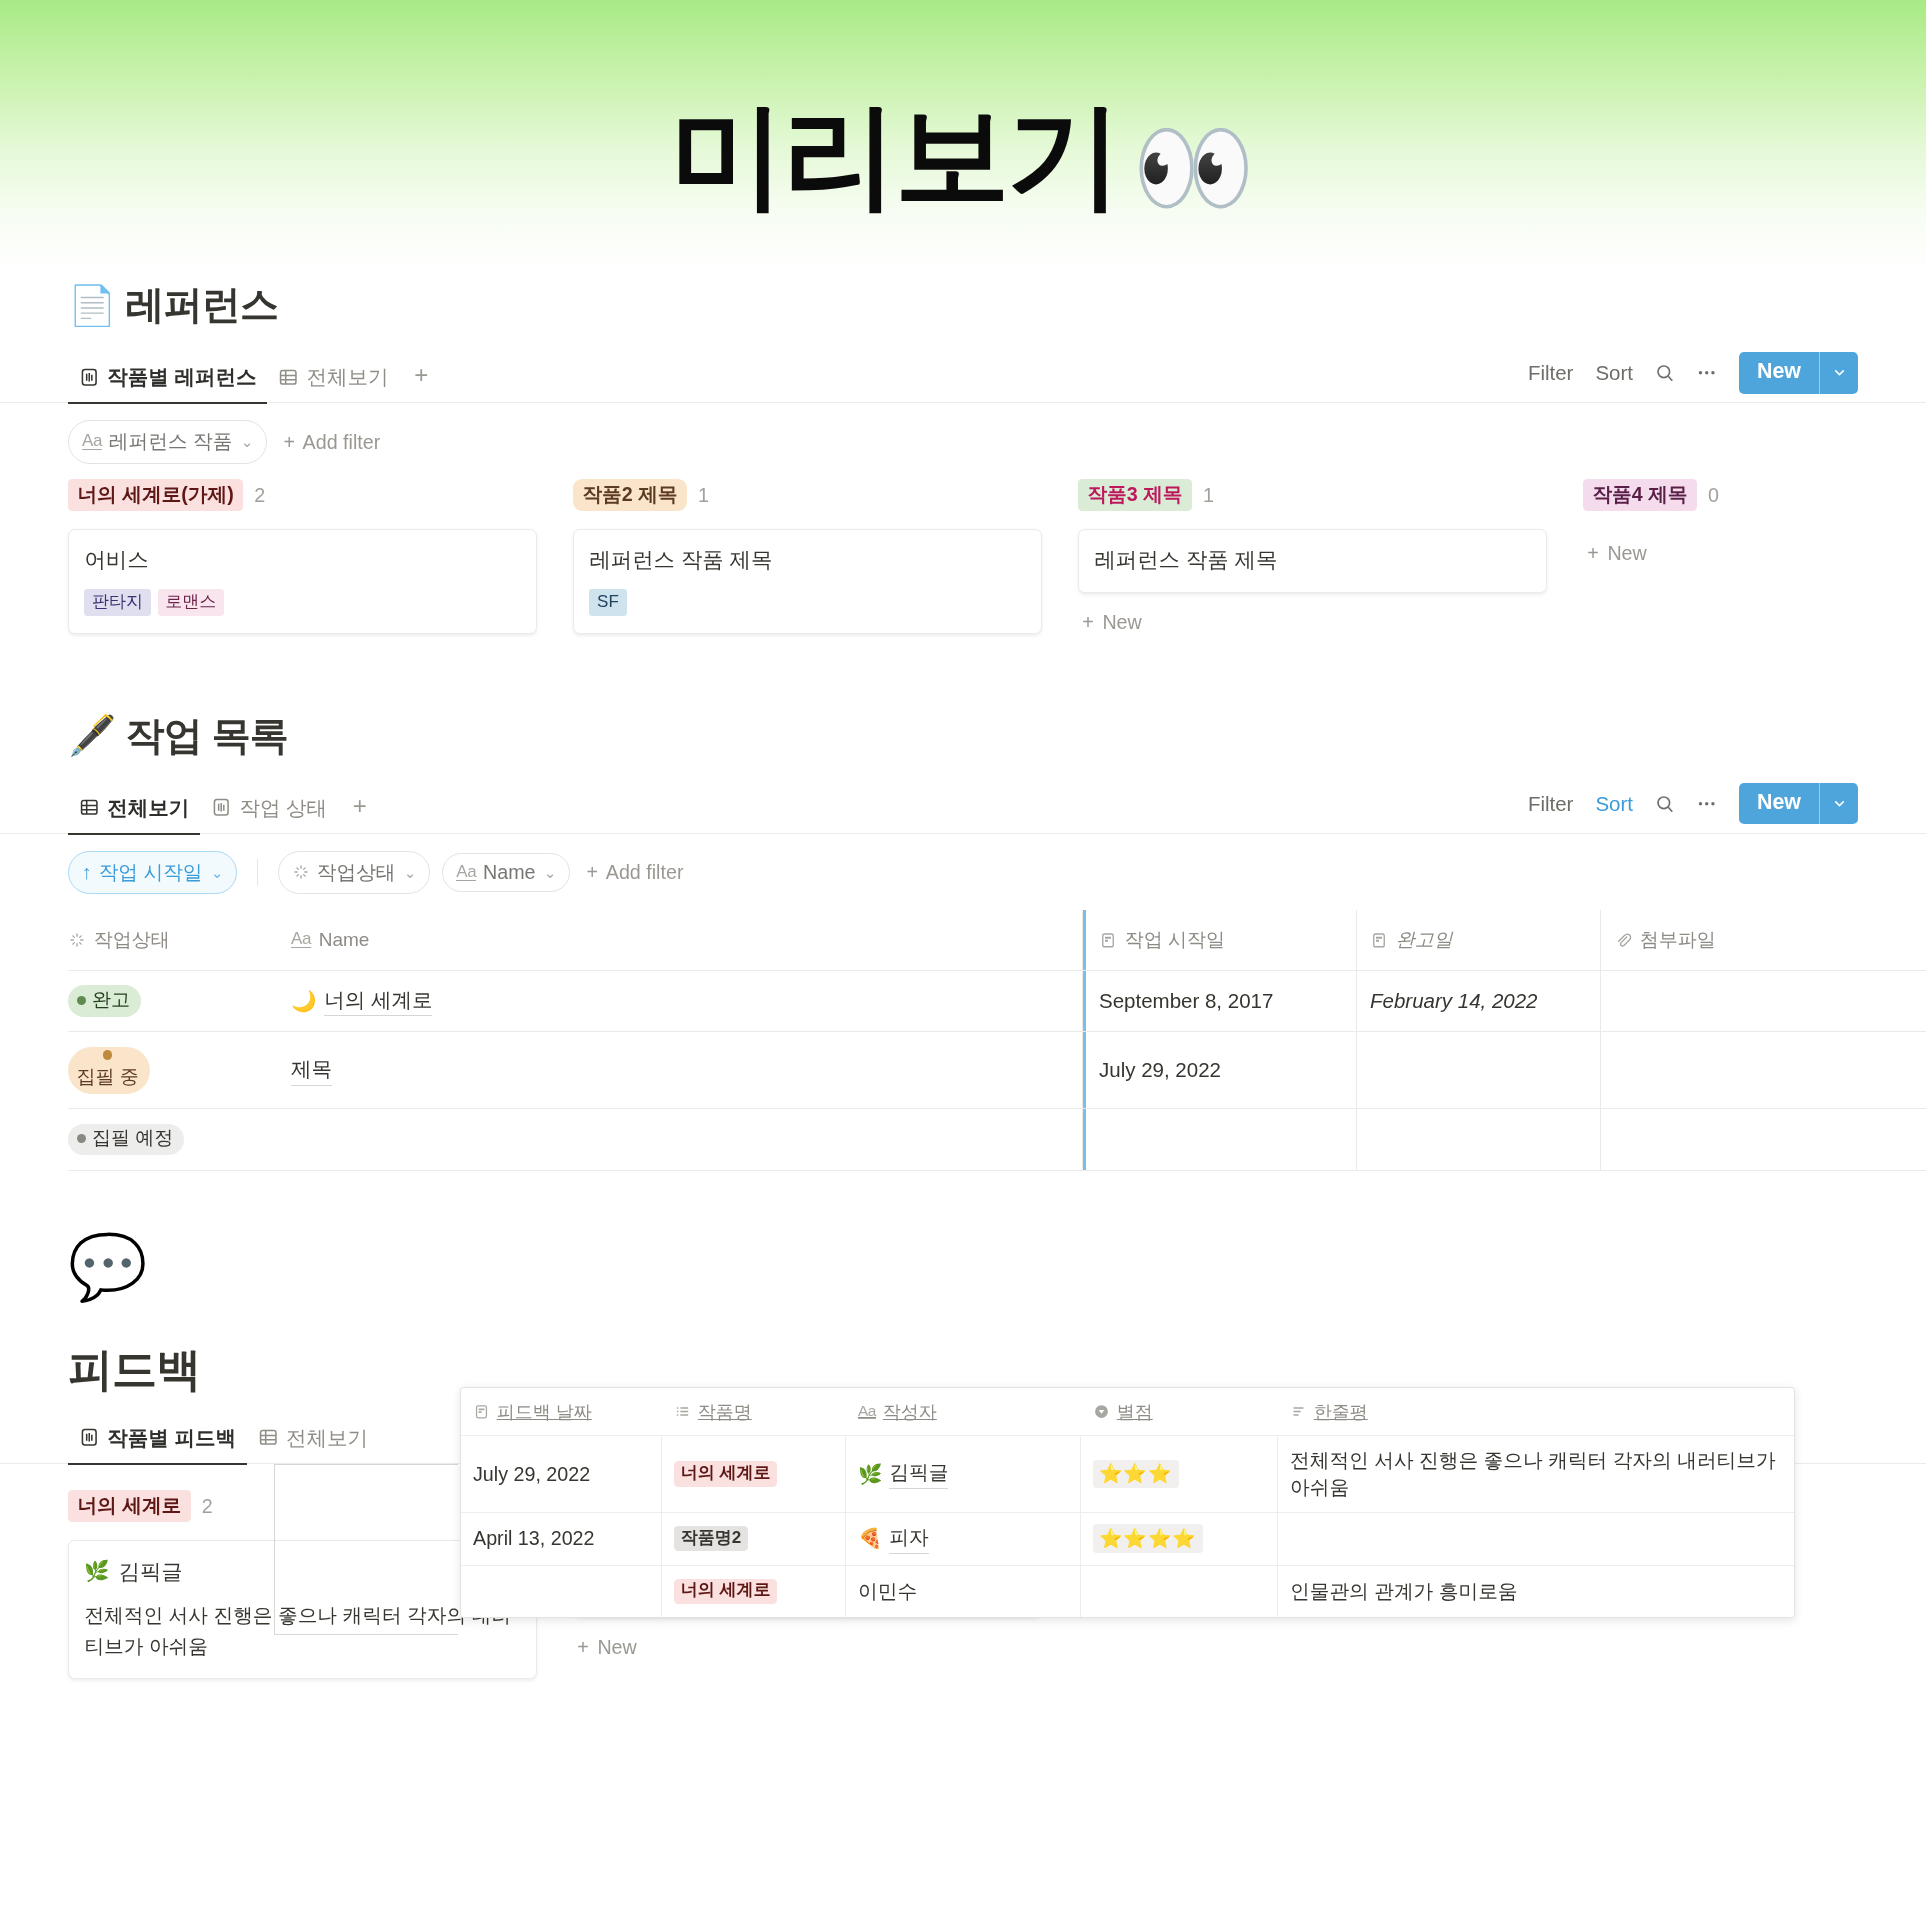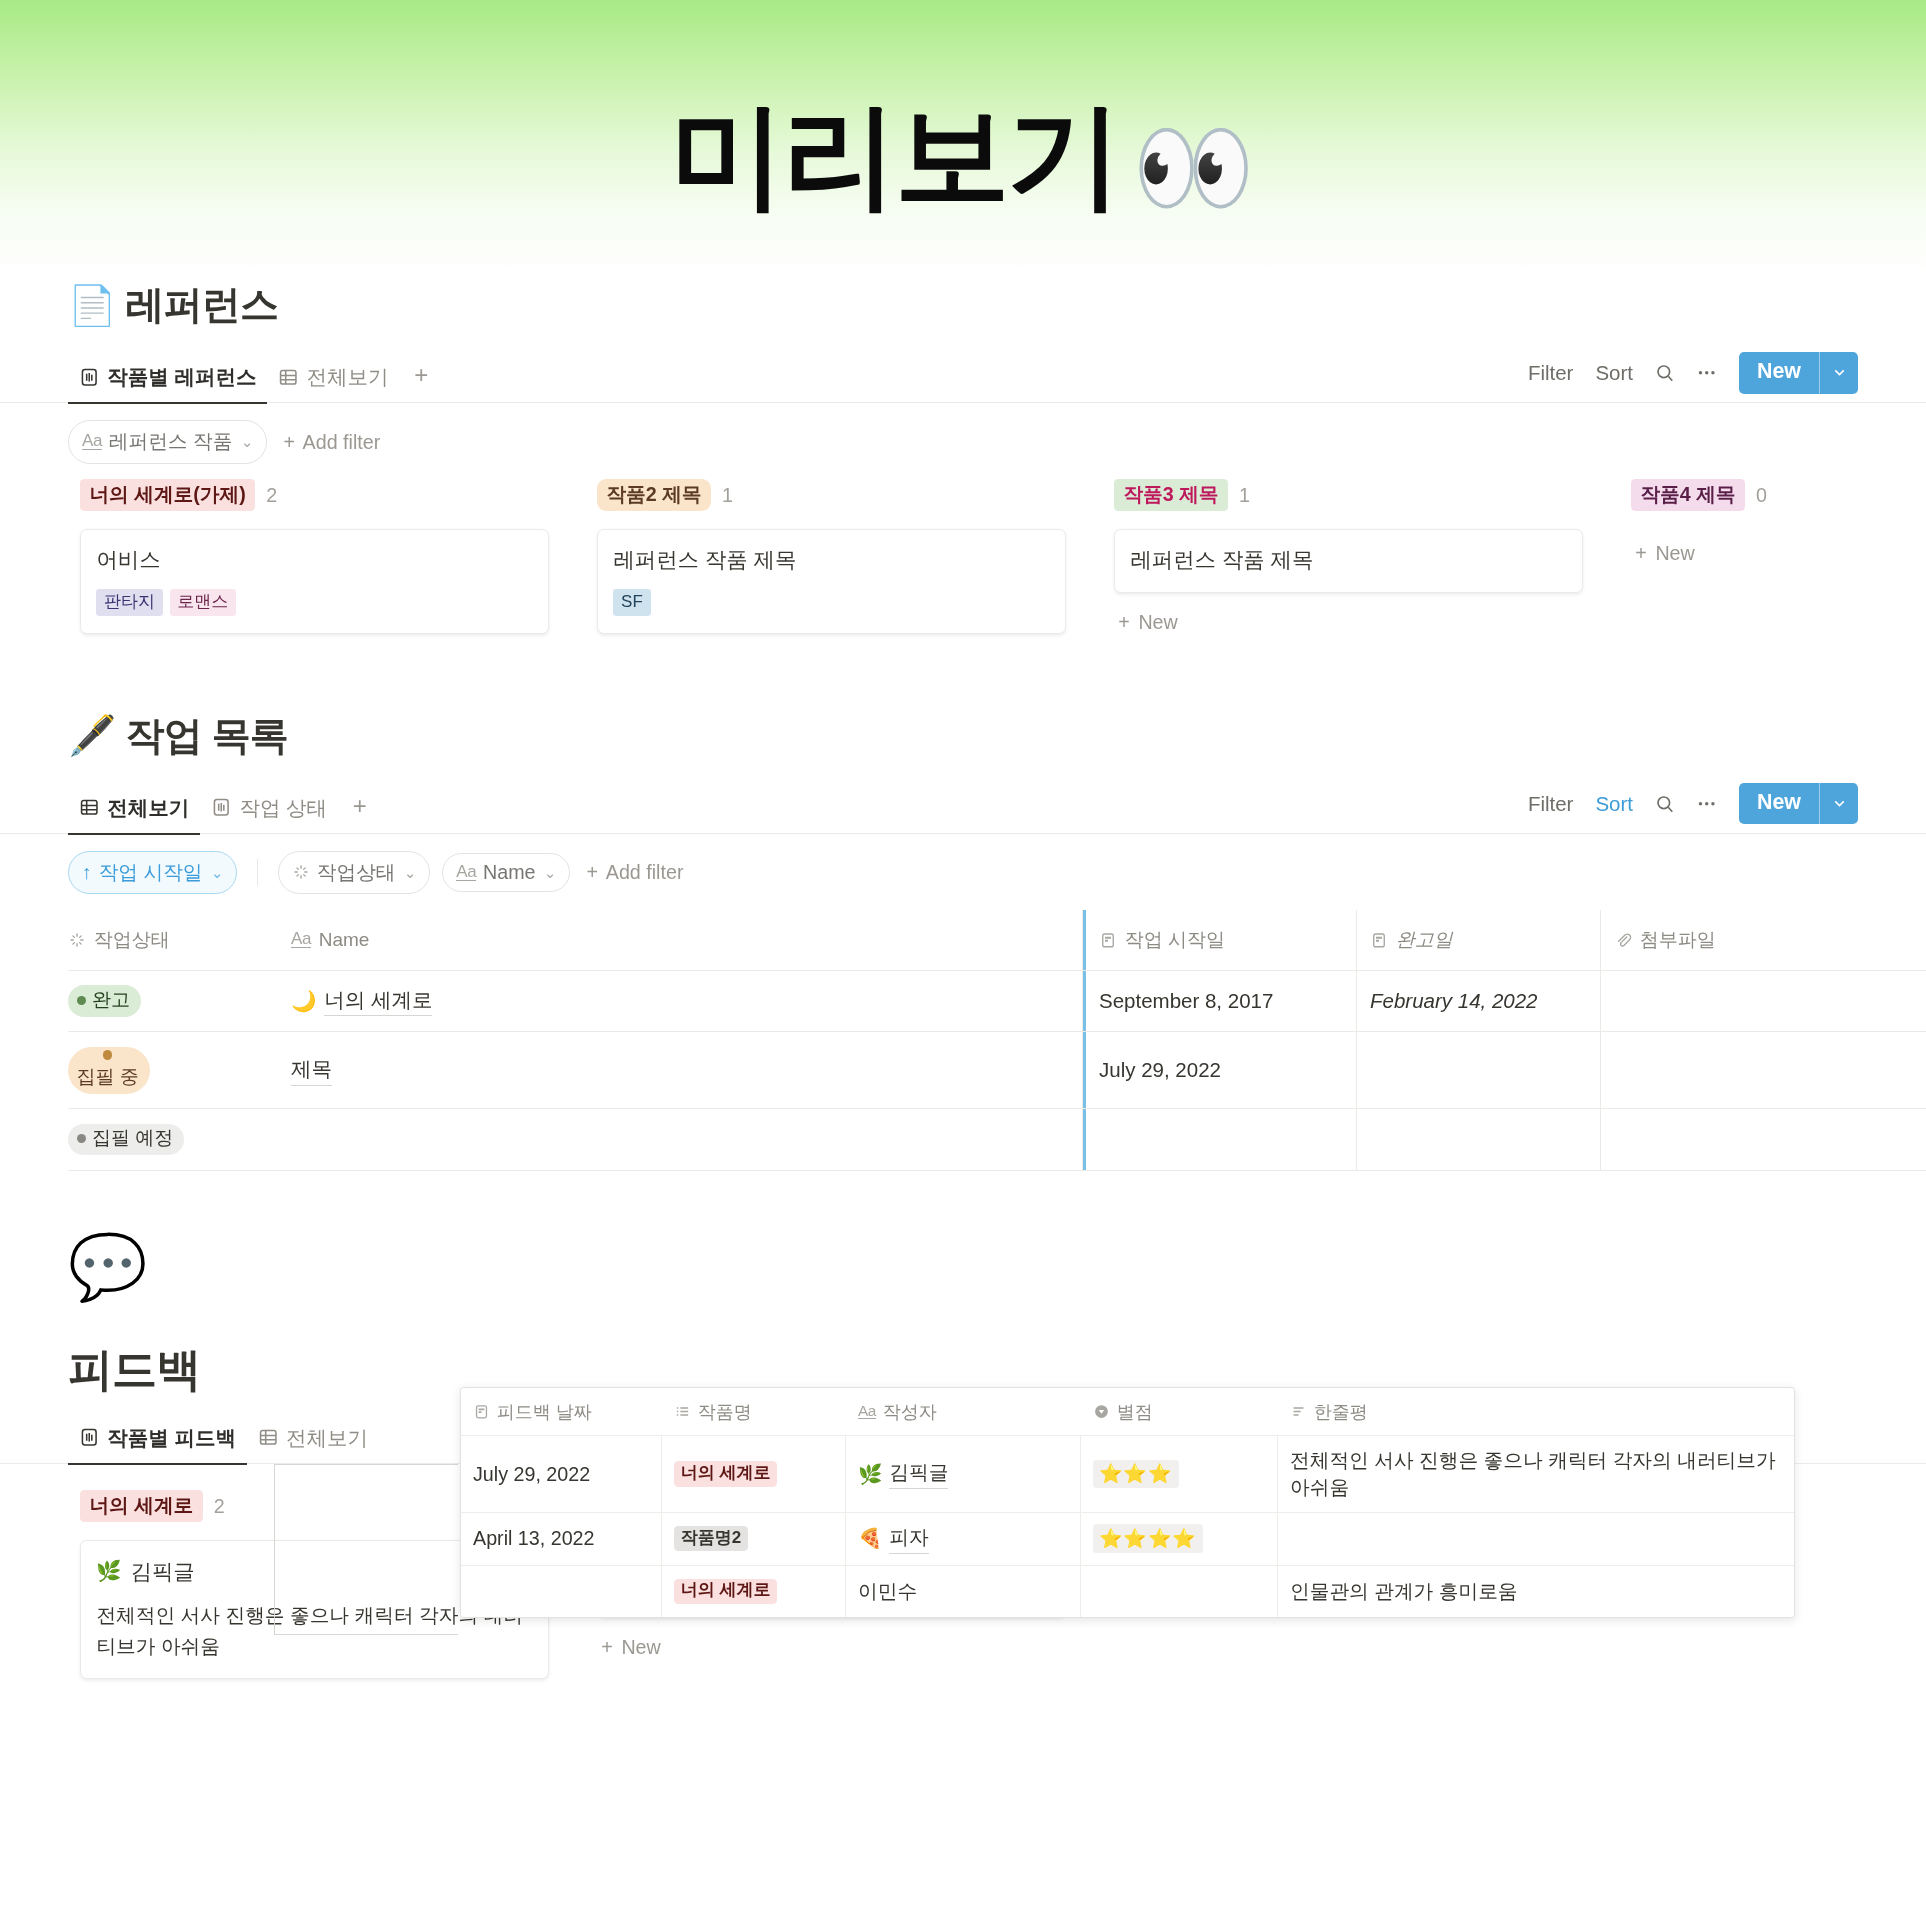--- a/index.html
+++ b/index.html
@@ -162,21 +162,21 @@
     font-size: 19.7px; color: #9b9892; padding-left: 4.3px; white-space: nowrap;
   }
   .divider-v { width: 1.3px; height: 26.5px; background: #e8e7e4; margin: 0 7.7px; }
 
   
   .board {
     display: flex;
     padding-left: 68px;
     gap: 0;
   }
-  .boardcol { width: 505px; flex: none; margin-left: 12px; }
+  .boardcol { width: 505px; flex: none; }
   .colhead { display: flex; align-items: center; gap: 11px; margin-bottom: 18px; }
   .chip {
     display: inline-block;
     border-radius: 4.3px;
     padding: 4.3px 9.4px 6px 9.4px;
     font-size: 19.7px;
     font-weight: 600;
     line-height: 1.1;
     white-space: nowrap;
   }
@@ -250,21 +250,21 @@
     z-index: 5;
   }
   .fp-row { display: flex; border-bottom: 1.3px solid #eeedea; }
   .fp-row:last-child { border-bottom: none; }
   .fp-cell {
     display: flex; align-items: center; gap: 6.8px;
     padding: 11px 12px; font-size: 19.7px; color: #37352f;
     border-right: 1.3px solid #eeedea; min-height: 51px; overflow: hidden;
   }
   .fp-cell:last-child { border-right: none; }
-  .fp-head .fp-cell { color: #8e8b85; font-size: 18px; border-right: none; min-height: 47px; }
+  .fp-head .fp-cell { color: #8e8b85; font-size: 18px; border-right: none; min-height: 47px; text-decoration: underline; }
   .fp-c1 { width: 201px; flex: none; }
   .fp-c2 { width: 184px; flex: none; }
   .fp-c3 { width: 235px; flex: none; }
   .fp-c4 { width: 197px; flex: none; }
   .fp-c5 { flex: 1 1 auto; }
   .stars {
     background: #f1f0ee; border-radius: 3.4px; padding: 2.6px 6px 3.4px 6px;
     font-size: 19px; letter-spacing: 0.9px; white-space: nowrap;
   }
   .conn {

